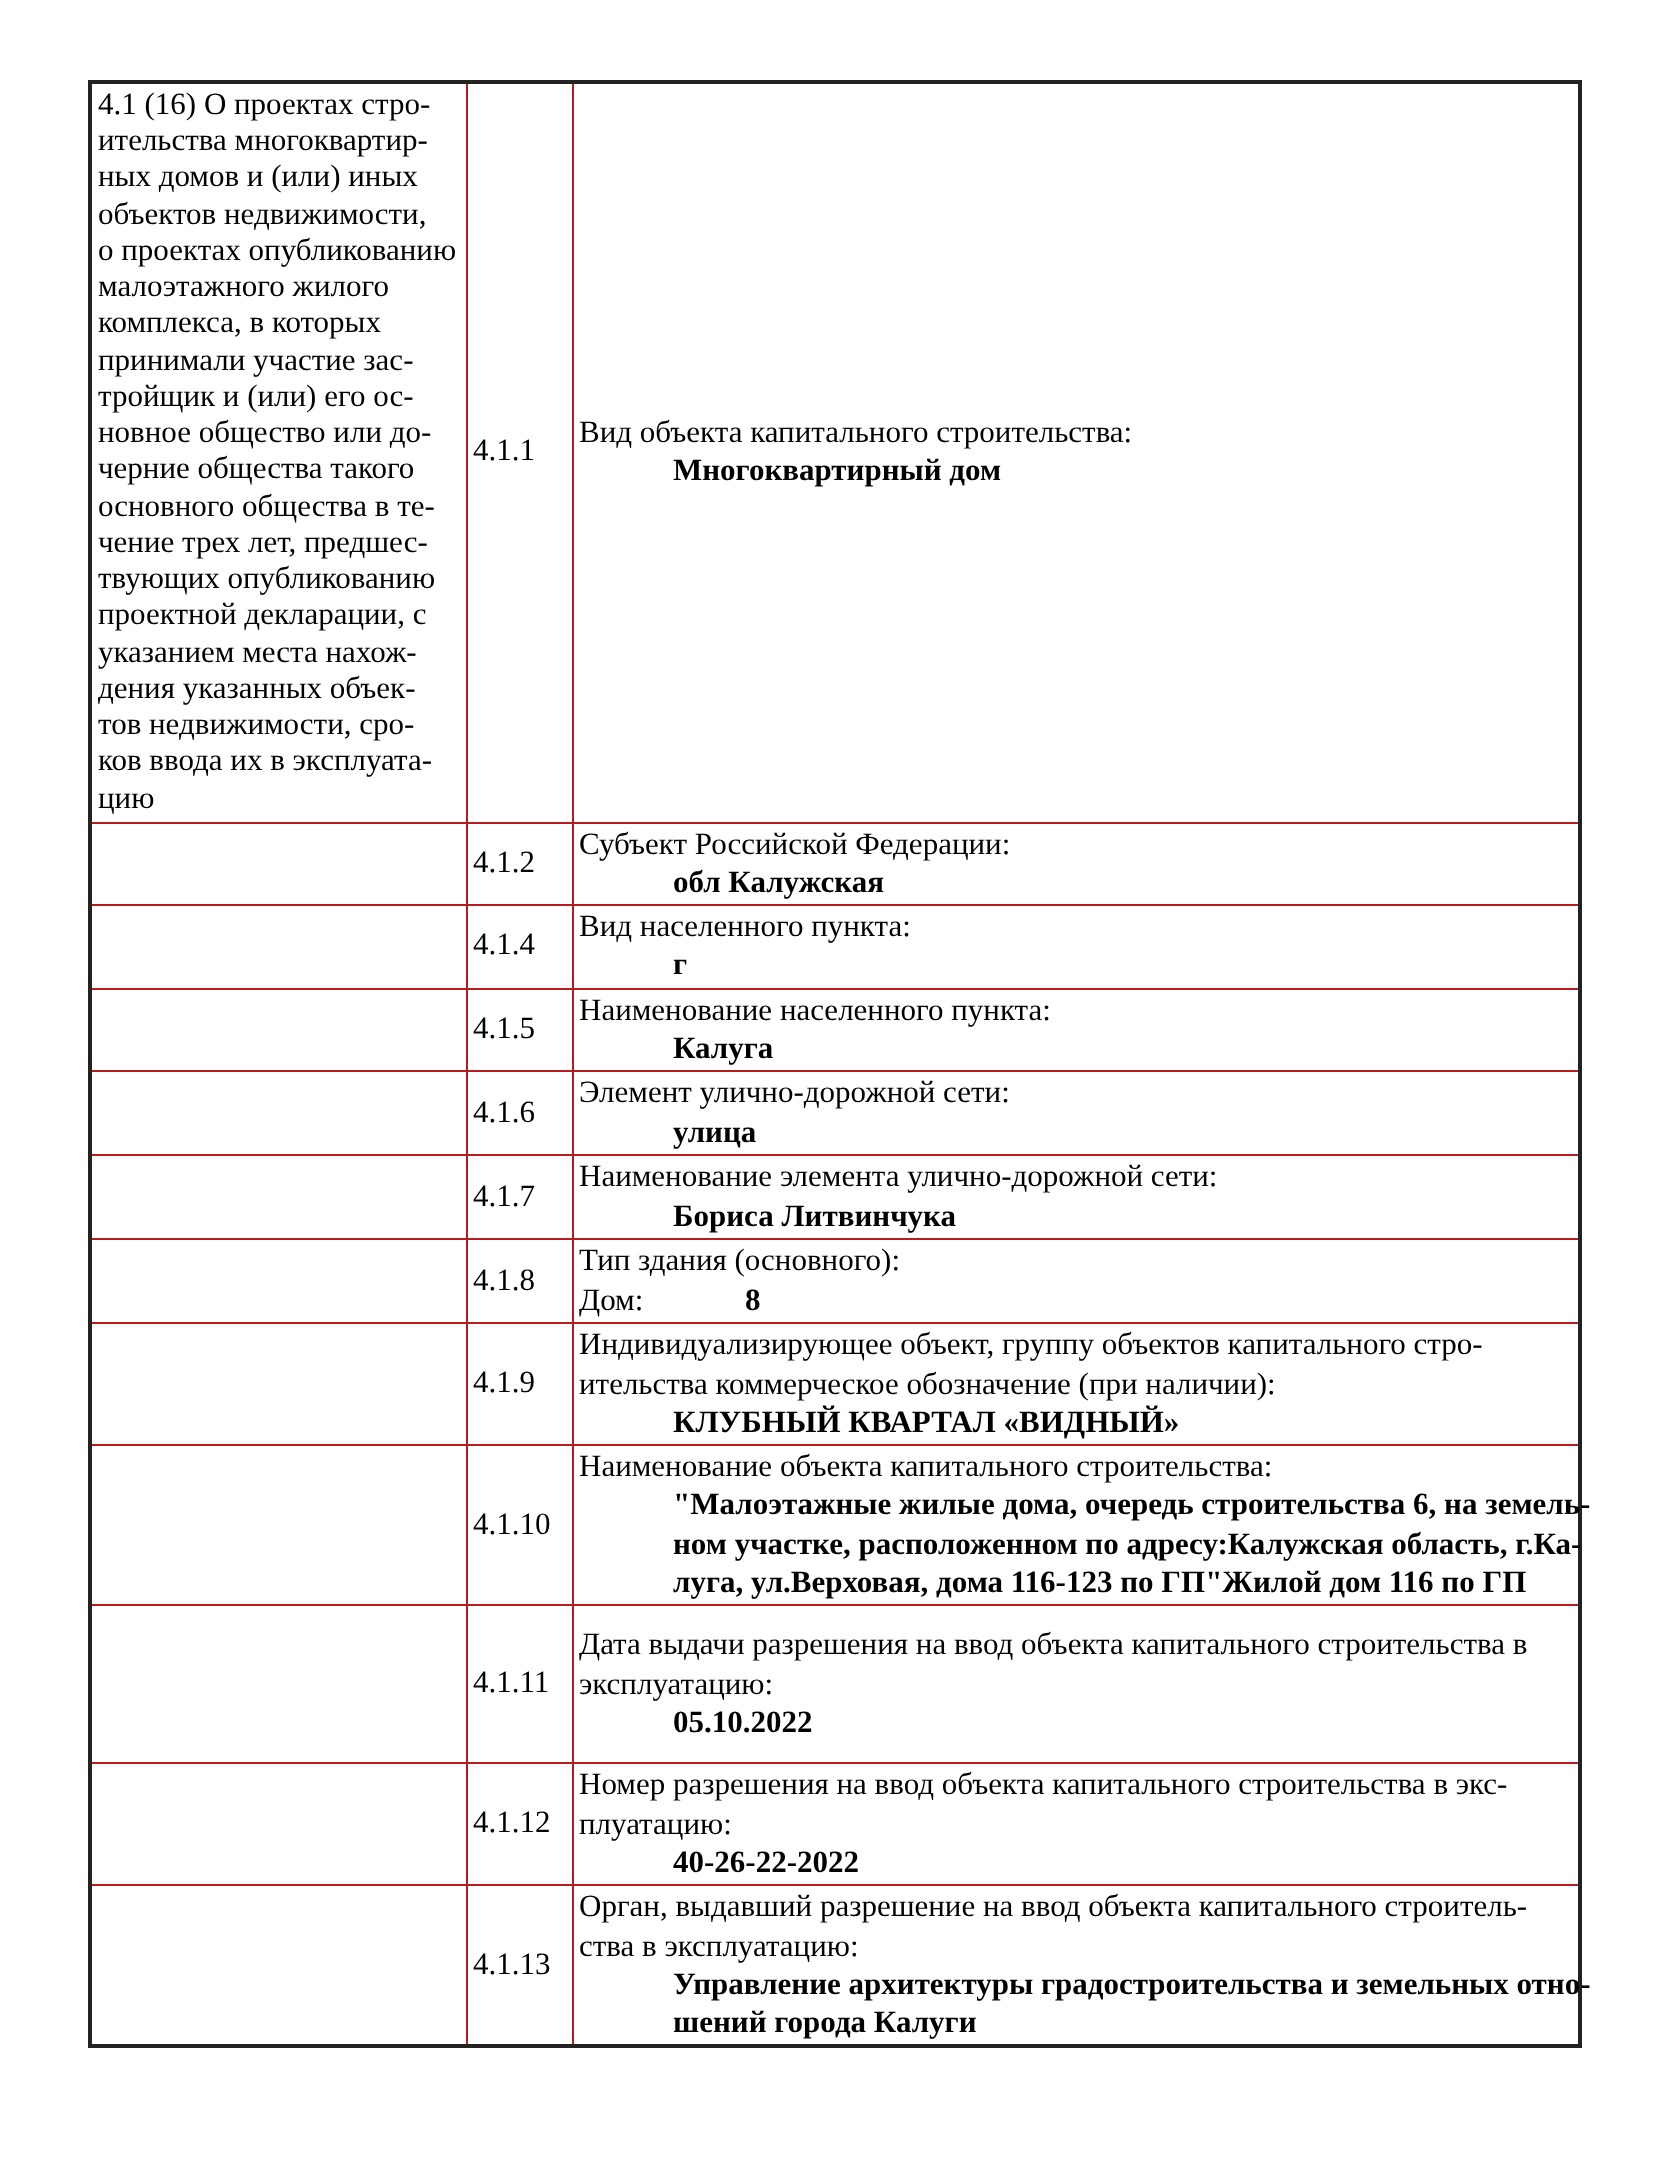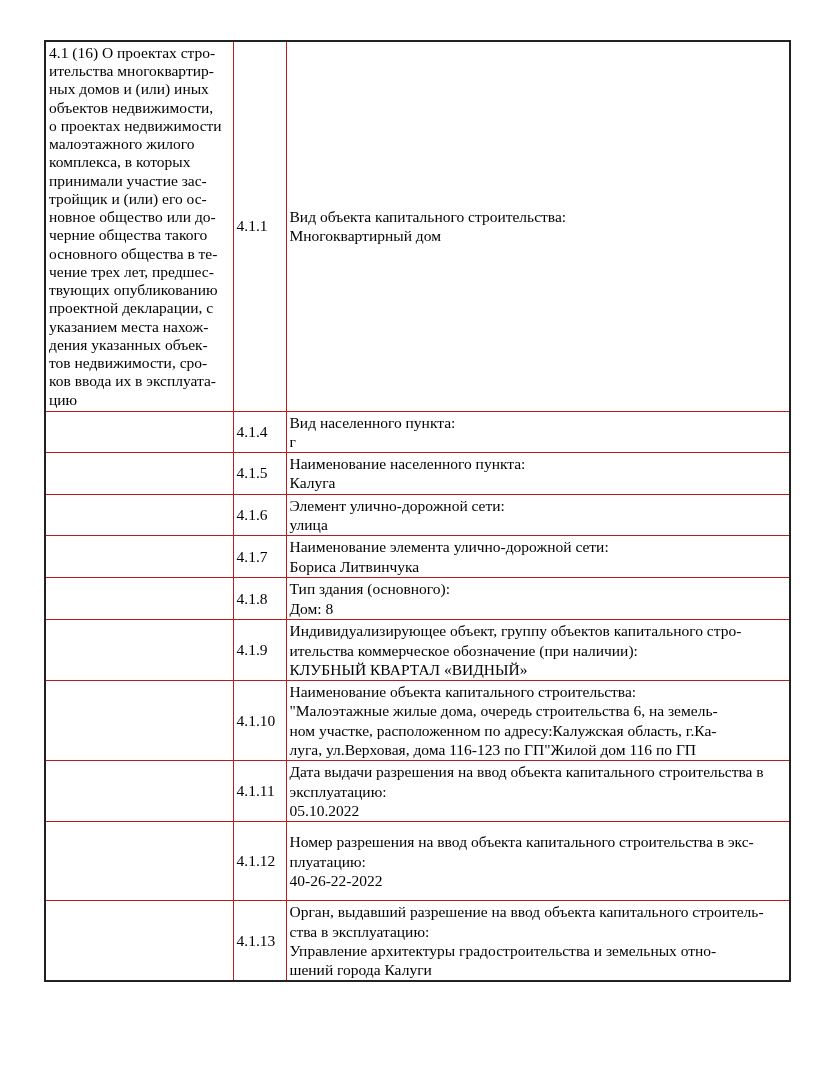--- a/index.html
+++ b/index.html
@@ -40,21 +40,21 @@
     line-height: 18.25px;
     white-space: nowrap;
   }
   td.col-num {
     padding-left: 3px;
   }
   td.col-content .line {
     line-height: 19.3px;
     white-space: nowrap;
   }
-  .bold { font-weight: 400; }
+  .bold { font-weight: 700; margin-left: 47px; }
   
   tbody tr:nth-child(1)  { height: 370px; }
   tbody tr:nth-child(2)  { height: 40px; }
   tbody tr:nth-child(3)  { height: 23px; }
   tbody tr:nth-child(4)  { height: 41px; }
   tbody tr:nth-child(5)  { height: 42px; }
   tbody tr:nth-child(6)  { height: 42px; }
   tbody tr:nth-child(7)  { height: 42px; }
   tbody tr:nth-child(8)  { height: 40px; padding-left: 42px; }
   tbody tr:nth-child(9)  { height: 60px; }
@@ -73,21 +73,21 @@
       <col style="width:53px">
       <col style="width:504px">
     </colgroup>
     <tbody id="table-body">
         <tr>
           <td class="col-desc">
             <div class="line">4.1 (16) О проектах стро-</div>
             <div class="line">ительства многоквартир-</div>
             <div class="line">ных домов и (или) иных</div>
             <div class="line">объектов недвижимости,</div>
-            <div class="line">о проектах недвижимости</div>
+            <div class="line">о проектах опубликованию</div>
             <div class="line">малоэтажного жилого</div>
             <div class="line">комплекса, в которых</div>
             <div class="line">принимали участие зас-</div>
             <div class="line">тройщик и (или) его ос-</div>
             <div class="line">новное общество или до-</div>
             <div class="line">черние общества такого</div>
             <div class="line">основного общества в те-</div>
             <div class="line">чение трех лет, предшес-</div>
             <div class="line">твующих опубликованию</div>
             <div class="line">проектной декларации, с</div>
@@ -98,20 +98,28 @@
             <div class="line">цию</div>
           </td>
           <td class="col-num">4.1.1</td>
           <td class="col-content">
             <div class="line">Вид объекта капитального строительства:</div>
             <div class="line bold">Многоквартирный дом</div>
           </td>
         </tr>
         <tr>
           <td class="col-desc"></td>
+          <td class="col-num">4.1.2</td>
+          <td class="col-content">
+            <div class="line">Субъект Российской Федерации:</div>
+            <div class="line bold">обл Калужская</div>
+          </td>
+        </tr>
+        <tr>
+          <td class="col-desc"></td>
           <td class="col-num">4.1.4</td>
           <td class="col-content">
             <div class="line">Вид населенного пункта:</div>
             <div class="line bold">г</div>
           </td>
         </tr>
         <tr>
           <td class="col-desc"></td>
           <td class="col-num">4.1.5</td>
           <td class="col-content">

